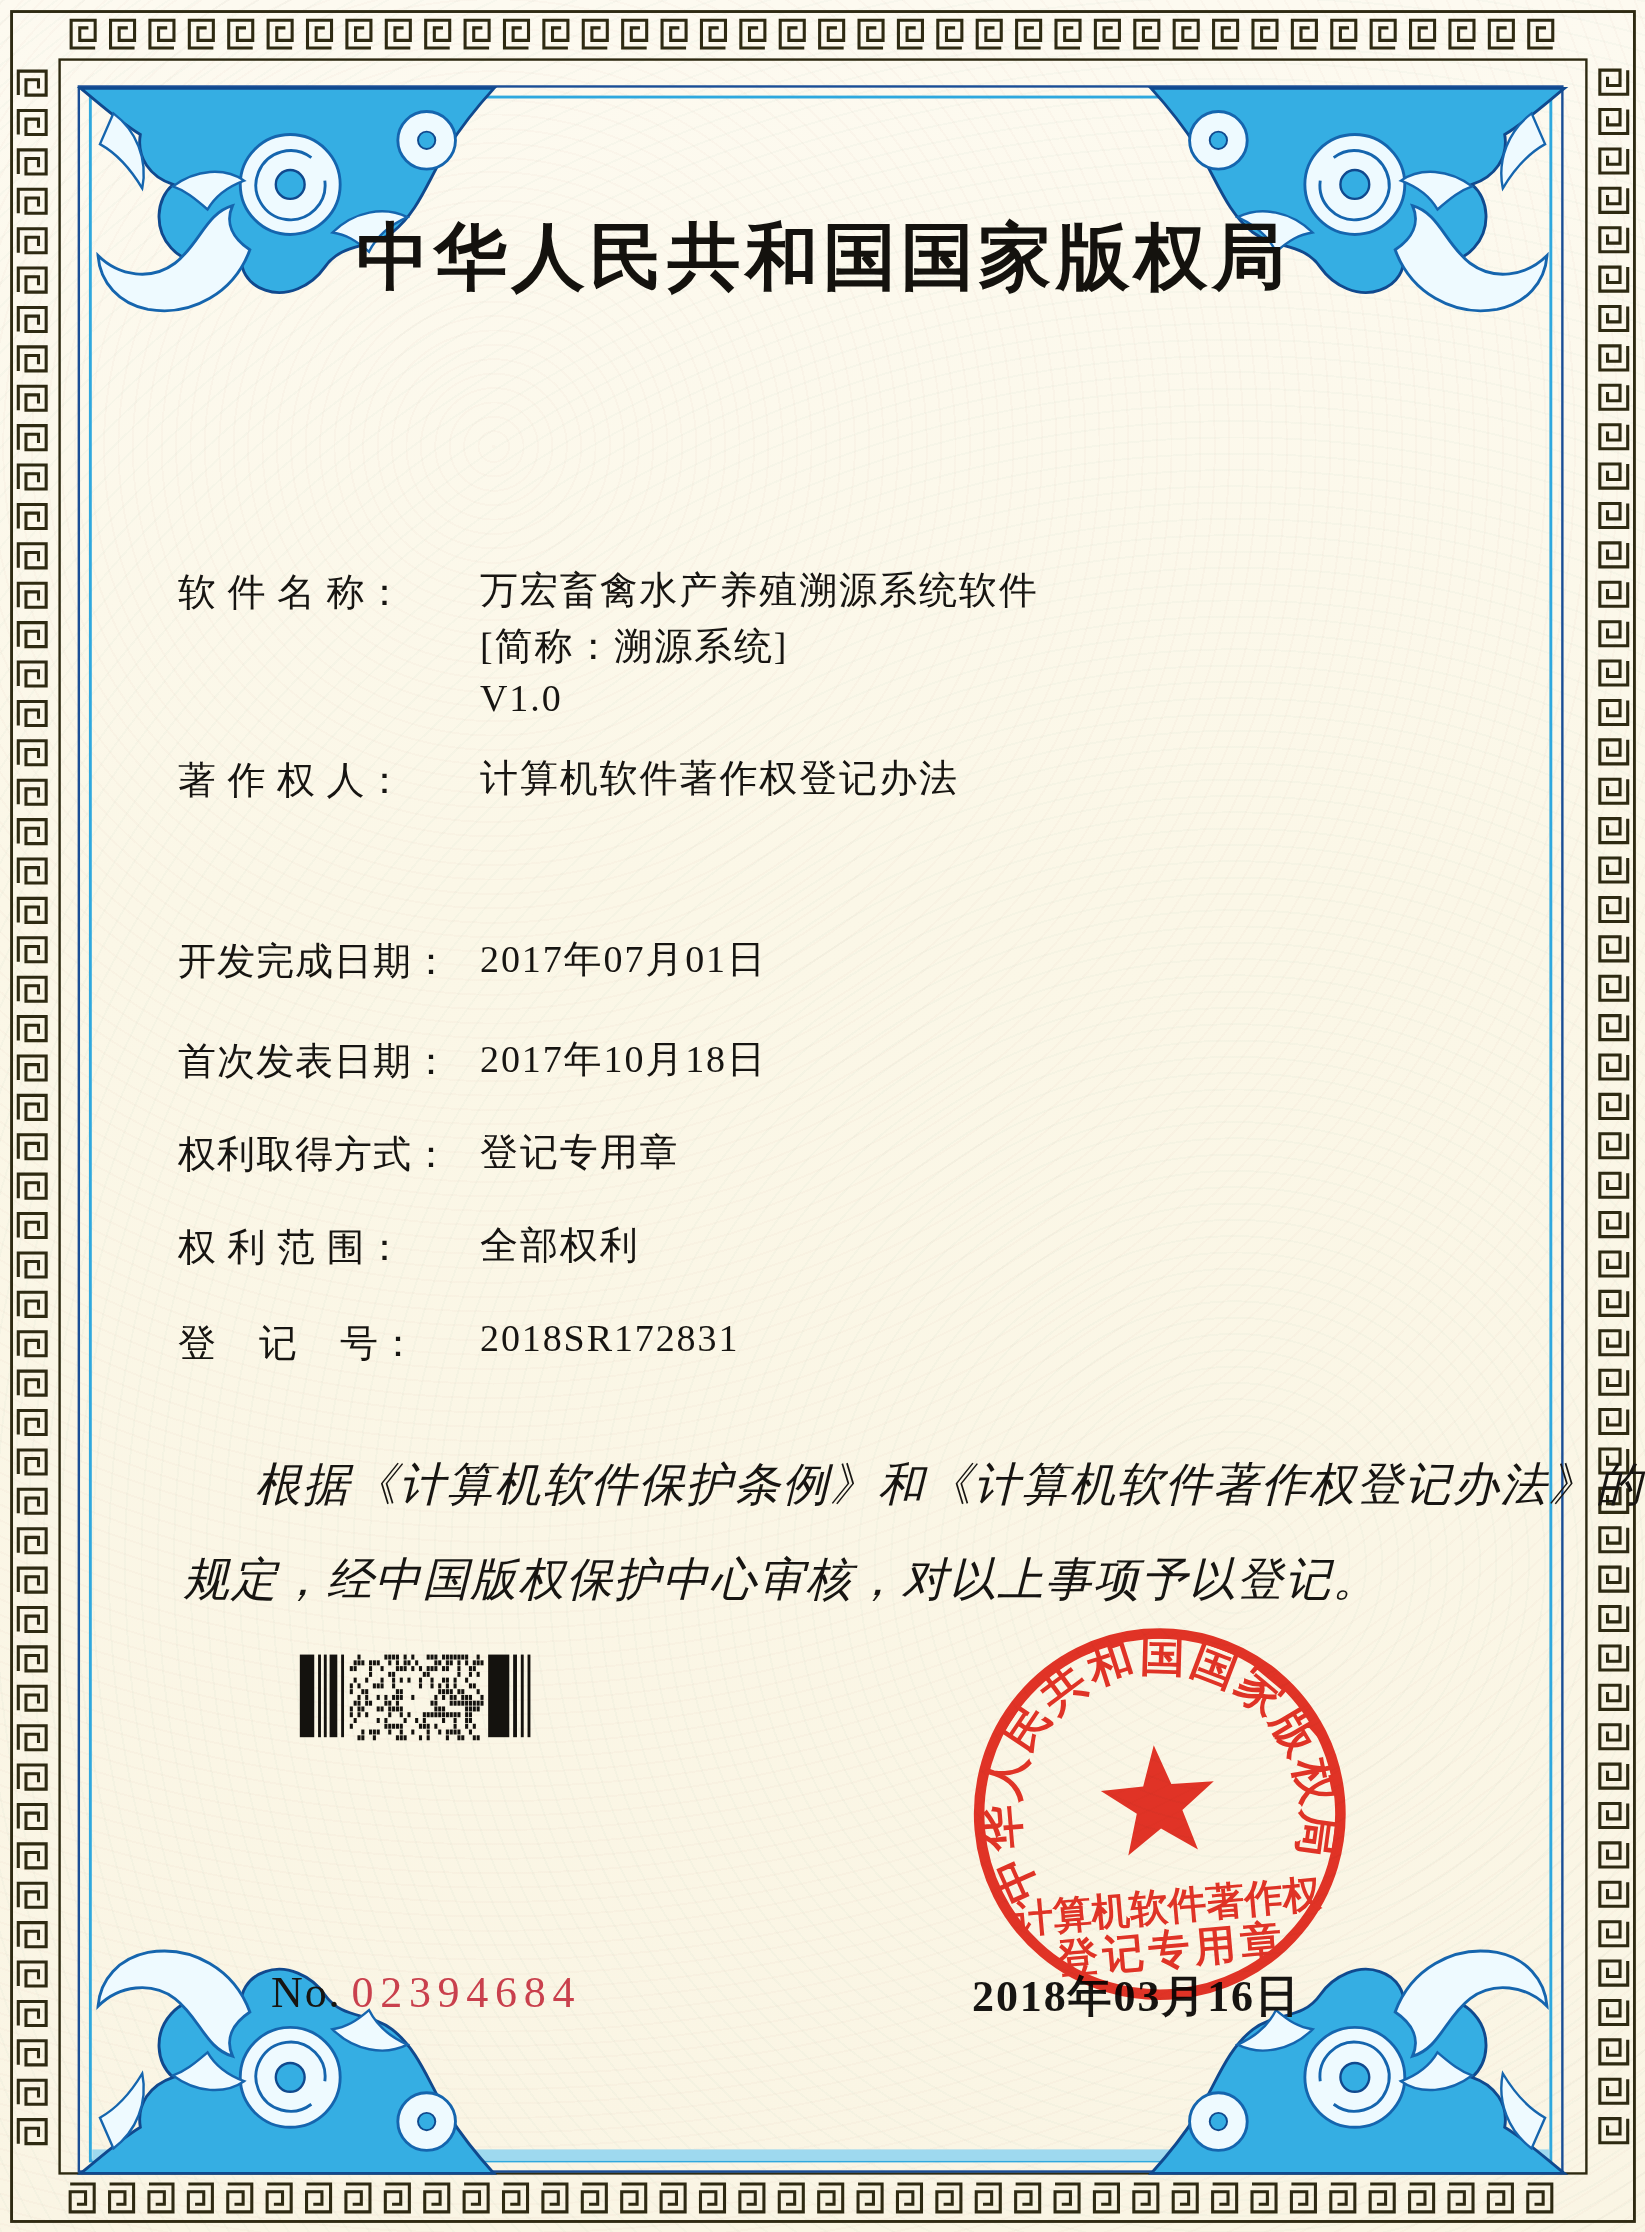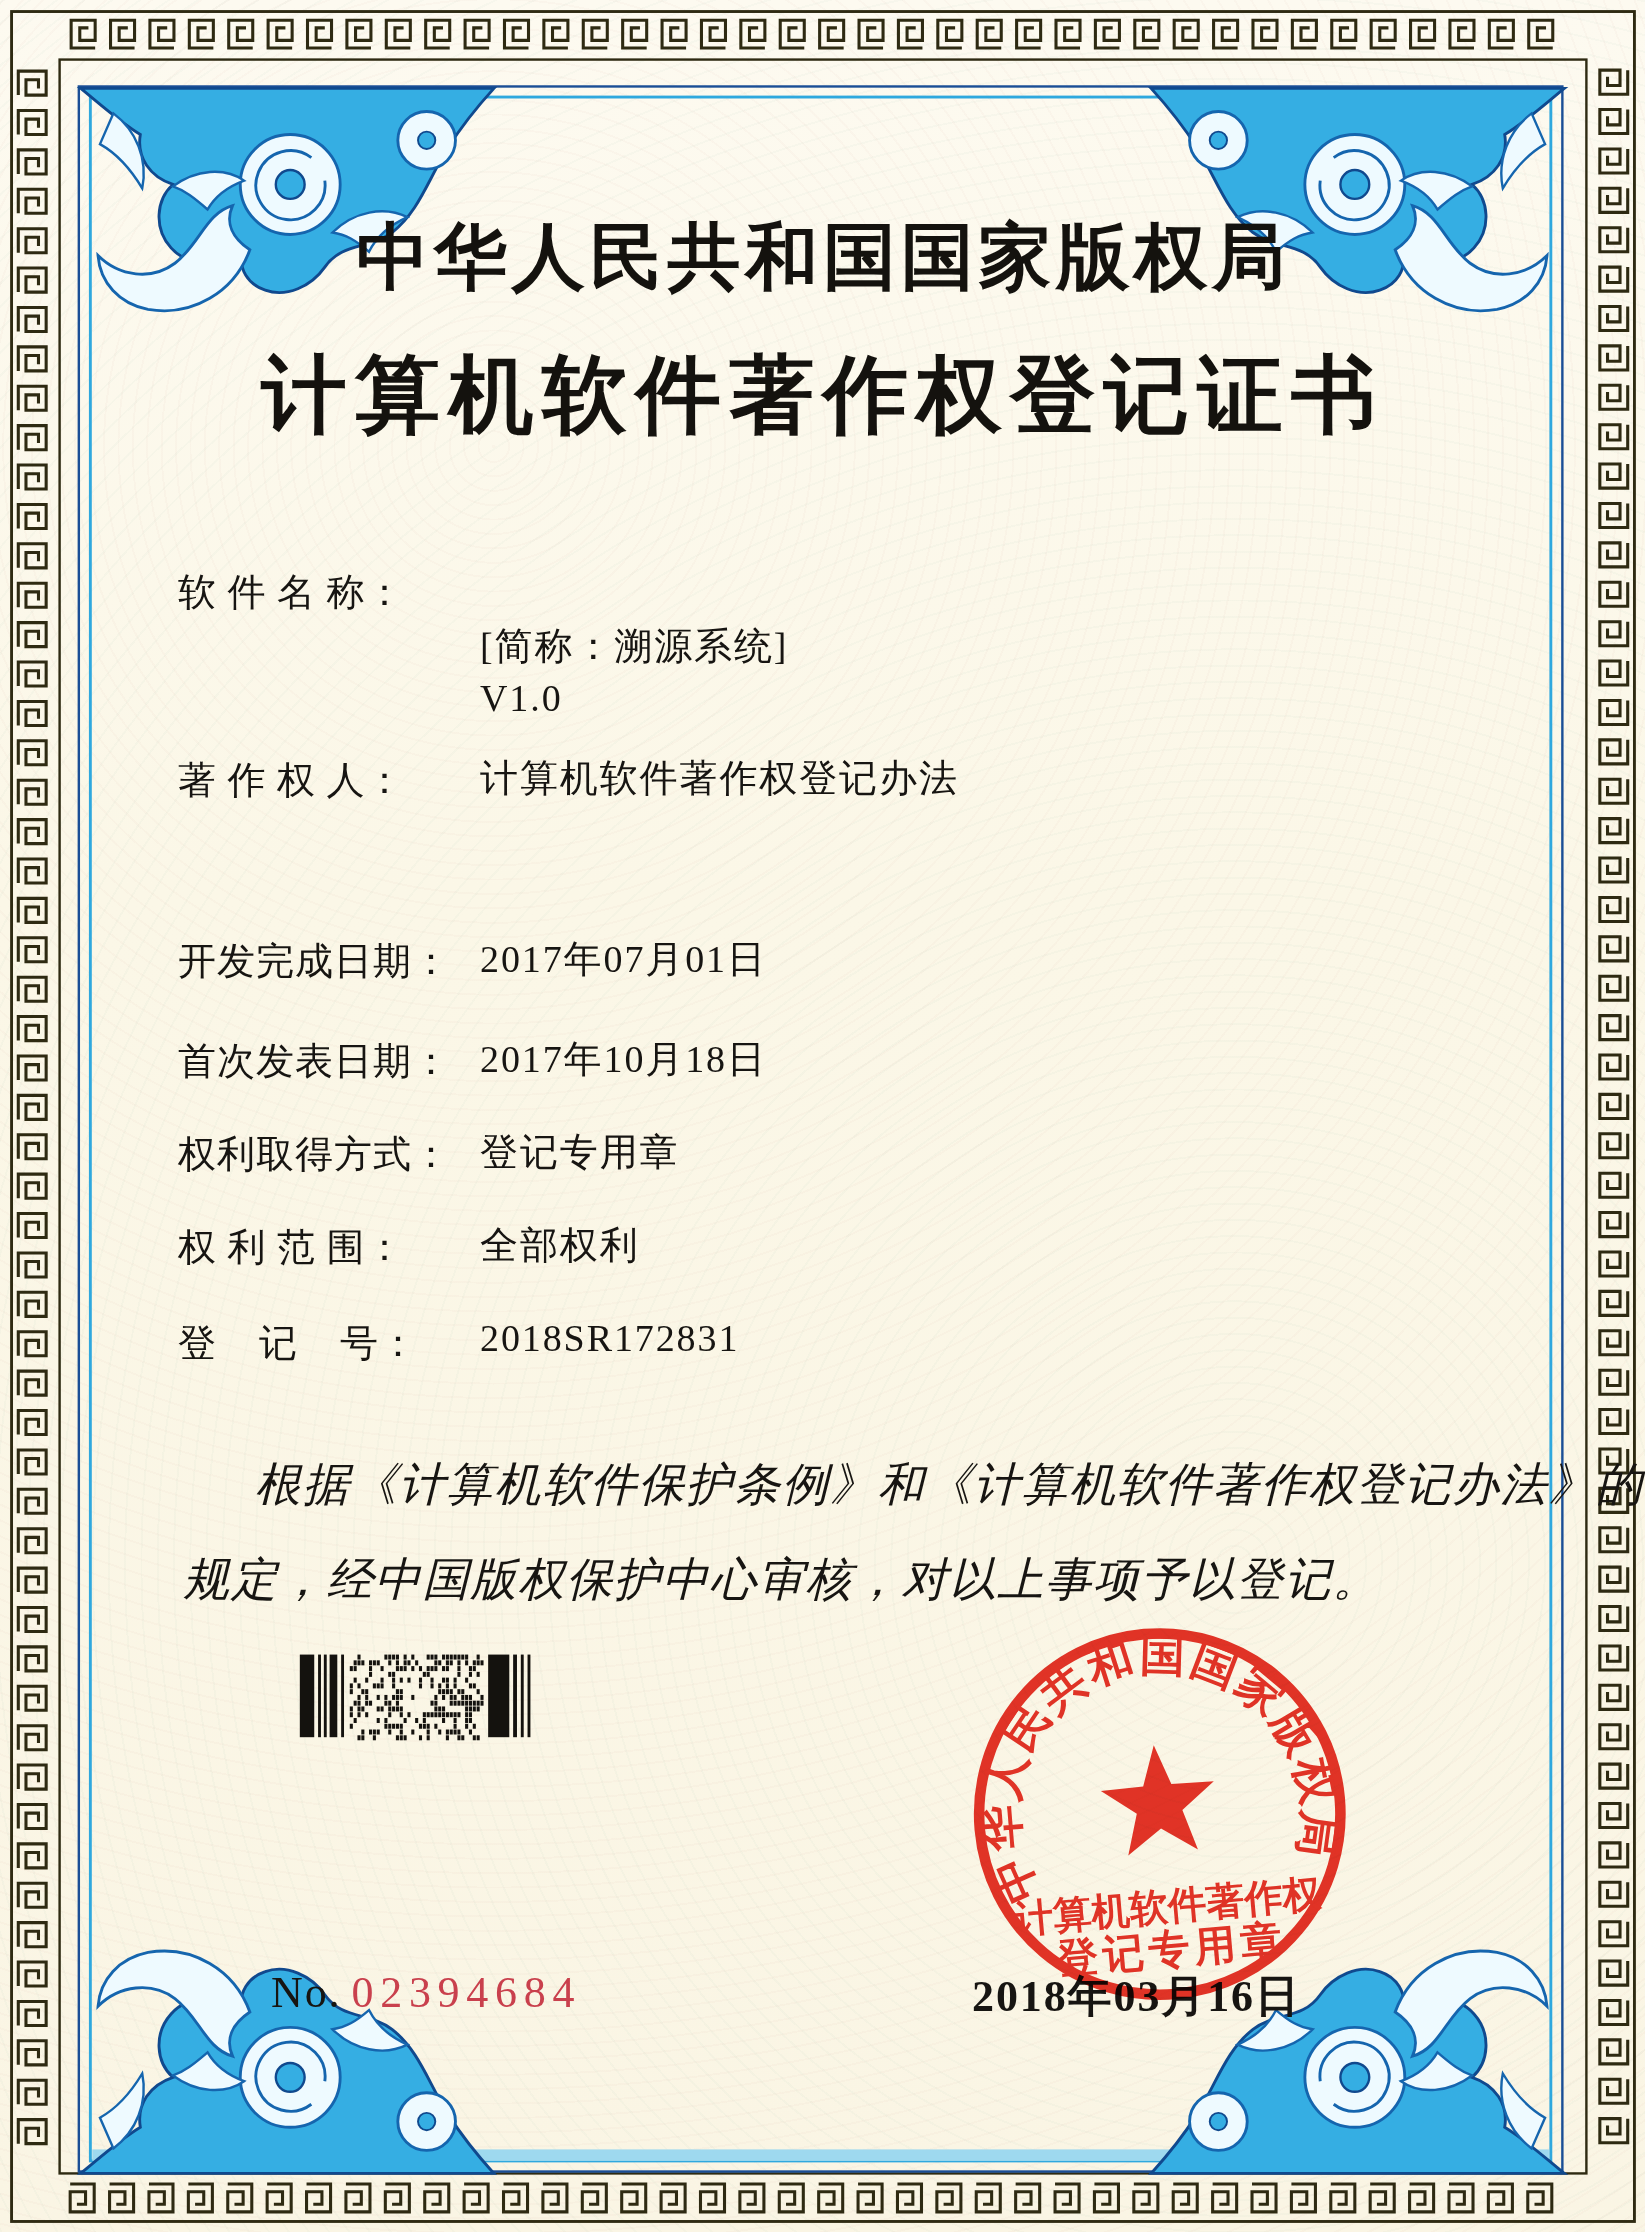--- a/index.html
+++ b/index.html
@@ -250,24 +250,24 @@
     <rect x="96" y="2237" width="1516" height="12" fill="#9ed9ef" stroke="none"></rect>
 
     <use href="#orn" transform="translate(84,92)"></use>
     <use href="#orn" transform="translate(1628,92) scale(-1,1)"></use>
     <use href="#orn" transform="translate(84,2262) scale(1,-1)"></use>
     <use href="#orn" transform="translate(1628,2262) scale(-1,-1)"></use>
   </svg>
 
   <div class="content">
     <div class="authority-title">中华人民共和国国家版权局</div>
-    <div class="main-title">计算机软件著作权登记证书</div>
 
 
     <div class="field-label" style="left:178px;top:567px">软 件 名 称：</div>
+    <div class="field-value" style="left:480px;top:565px">万宏畜禽水产养殖溯源系统软件</div>
     <div class="field-value" style="left:480px;top:621px">[简称：溯源系统]</div>
     <div class="field-value" style="left:480px;top:676px">V1.0</div>
 
     <div class="field-label" style="left:178px;top:755px">著 作 权 人：</div>
     <div class="field-value" style="left:480px;top:753px">计算机软件著作权登记办法</div>
 
     <div class="field-label" style="left:178px;top:936px">开发完成日期：</div>
     <div class="field-value" style="left:480px;top:934px">2017年07月01日</div>
 
     <div class="field-label" style="left:178px;top:1036px">首次发表日期：</div>

